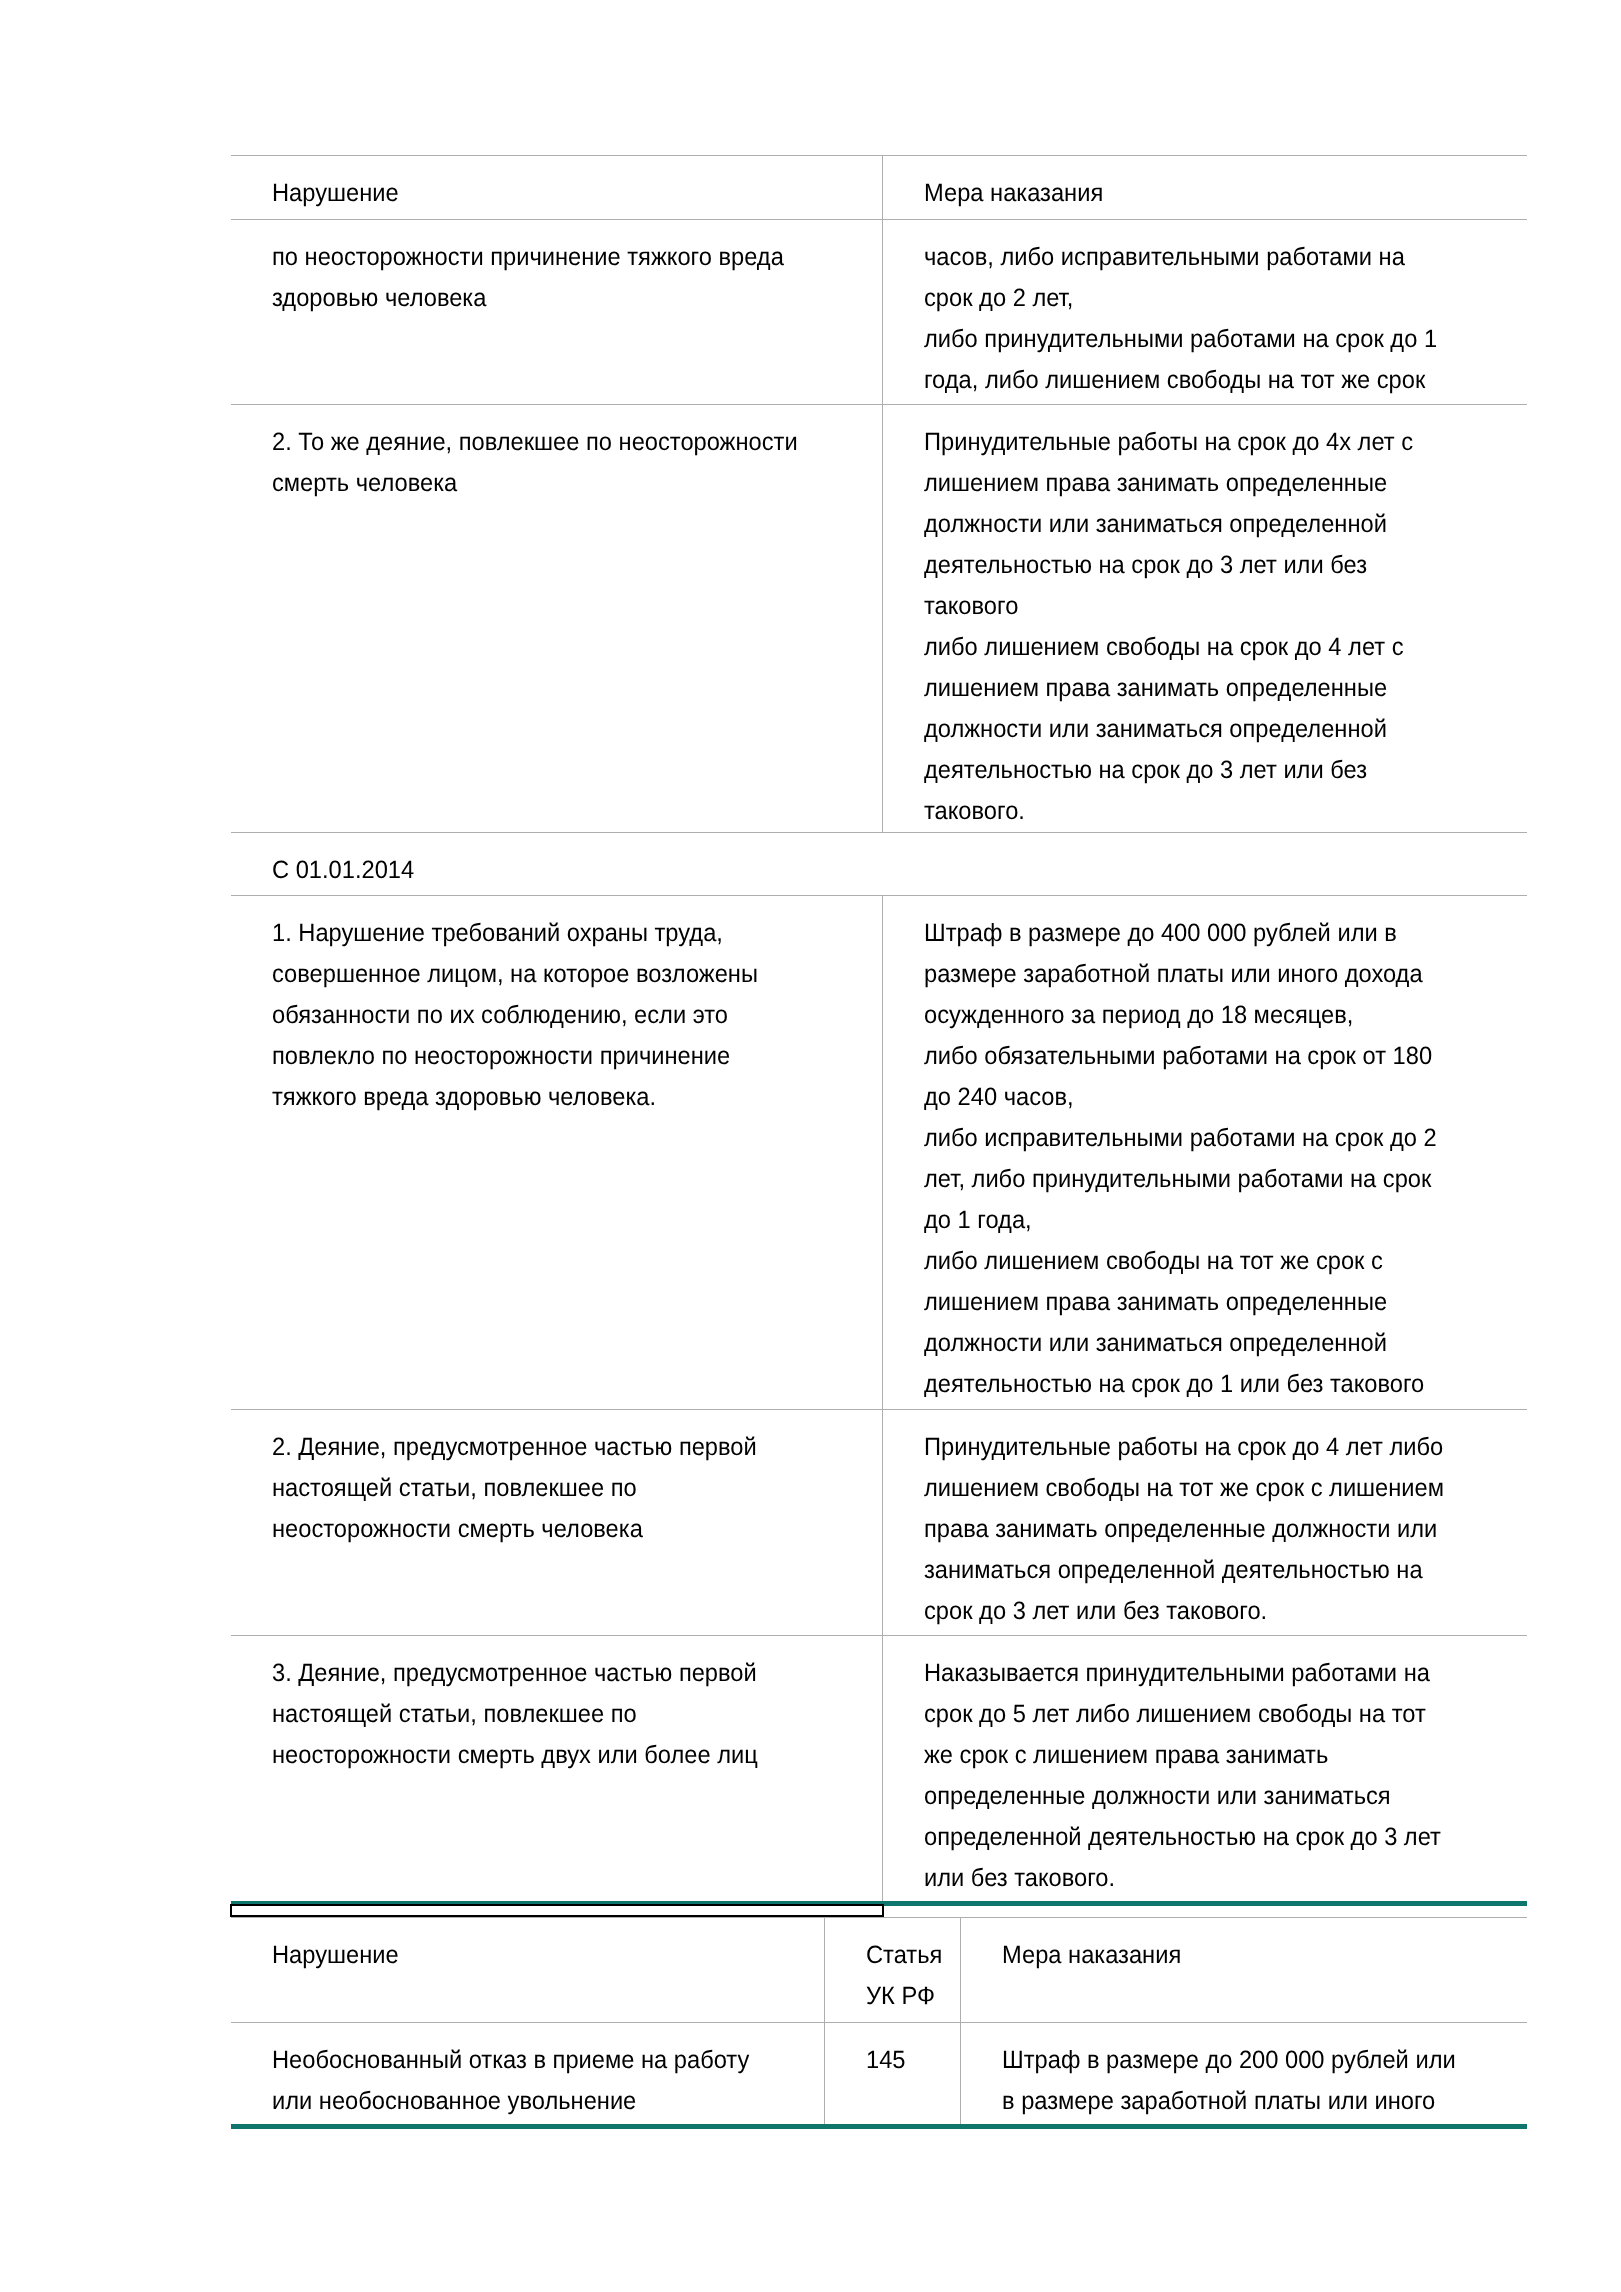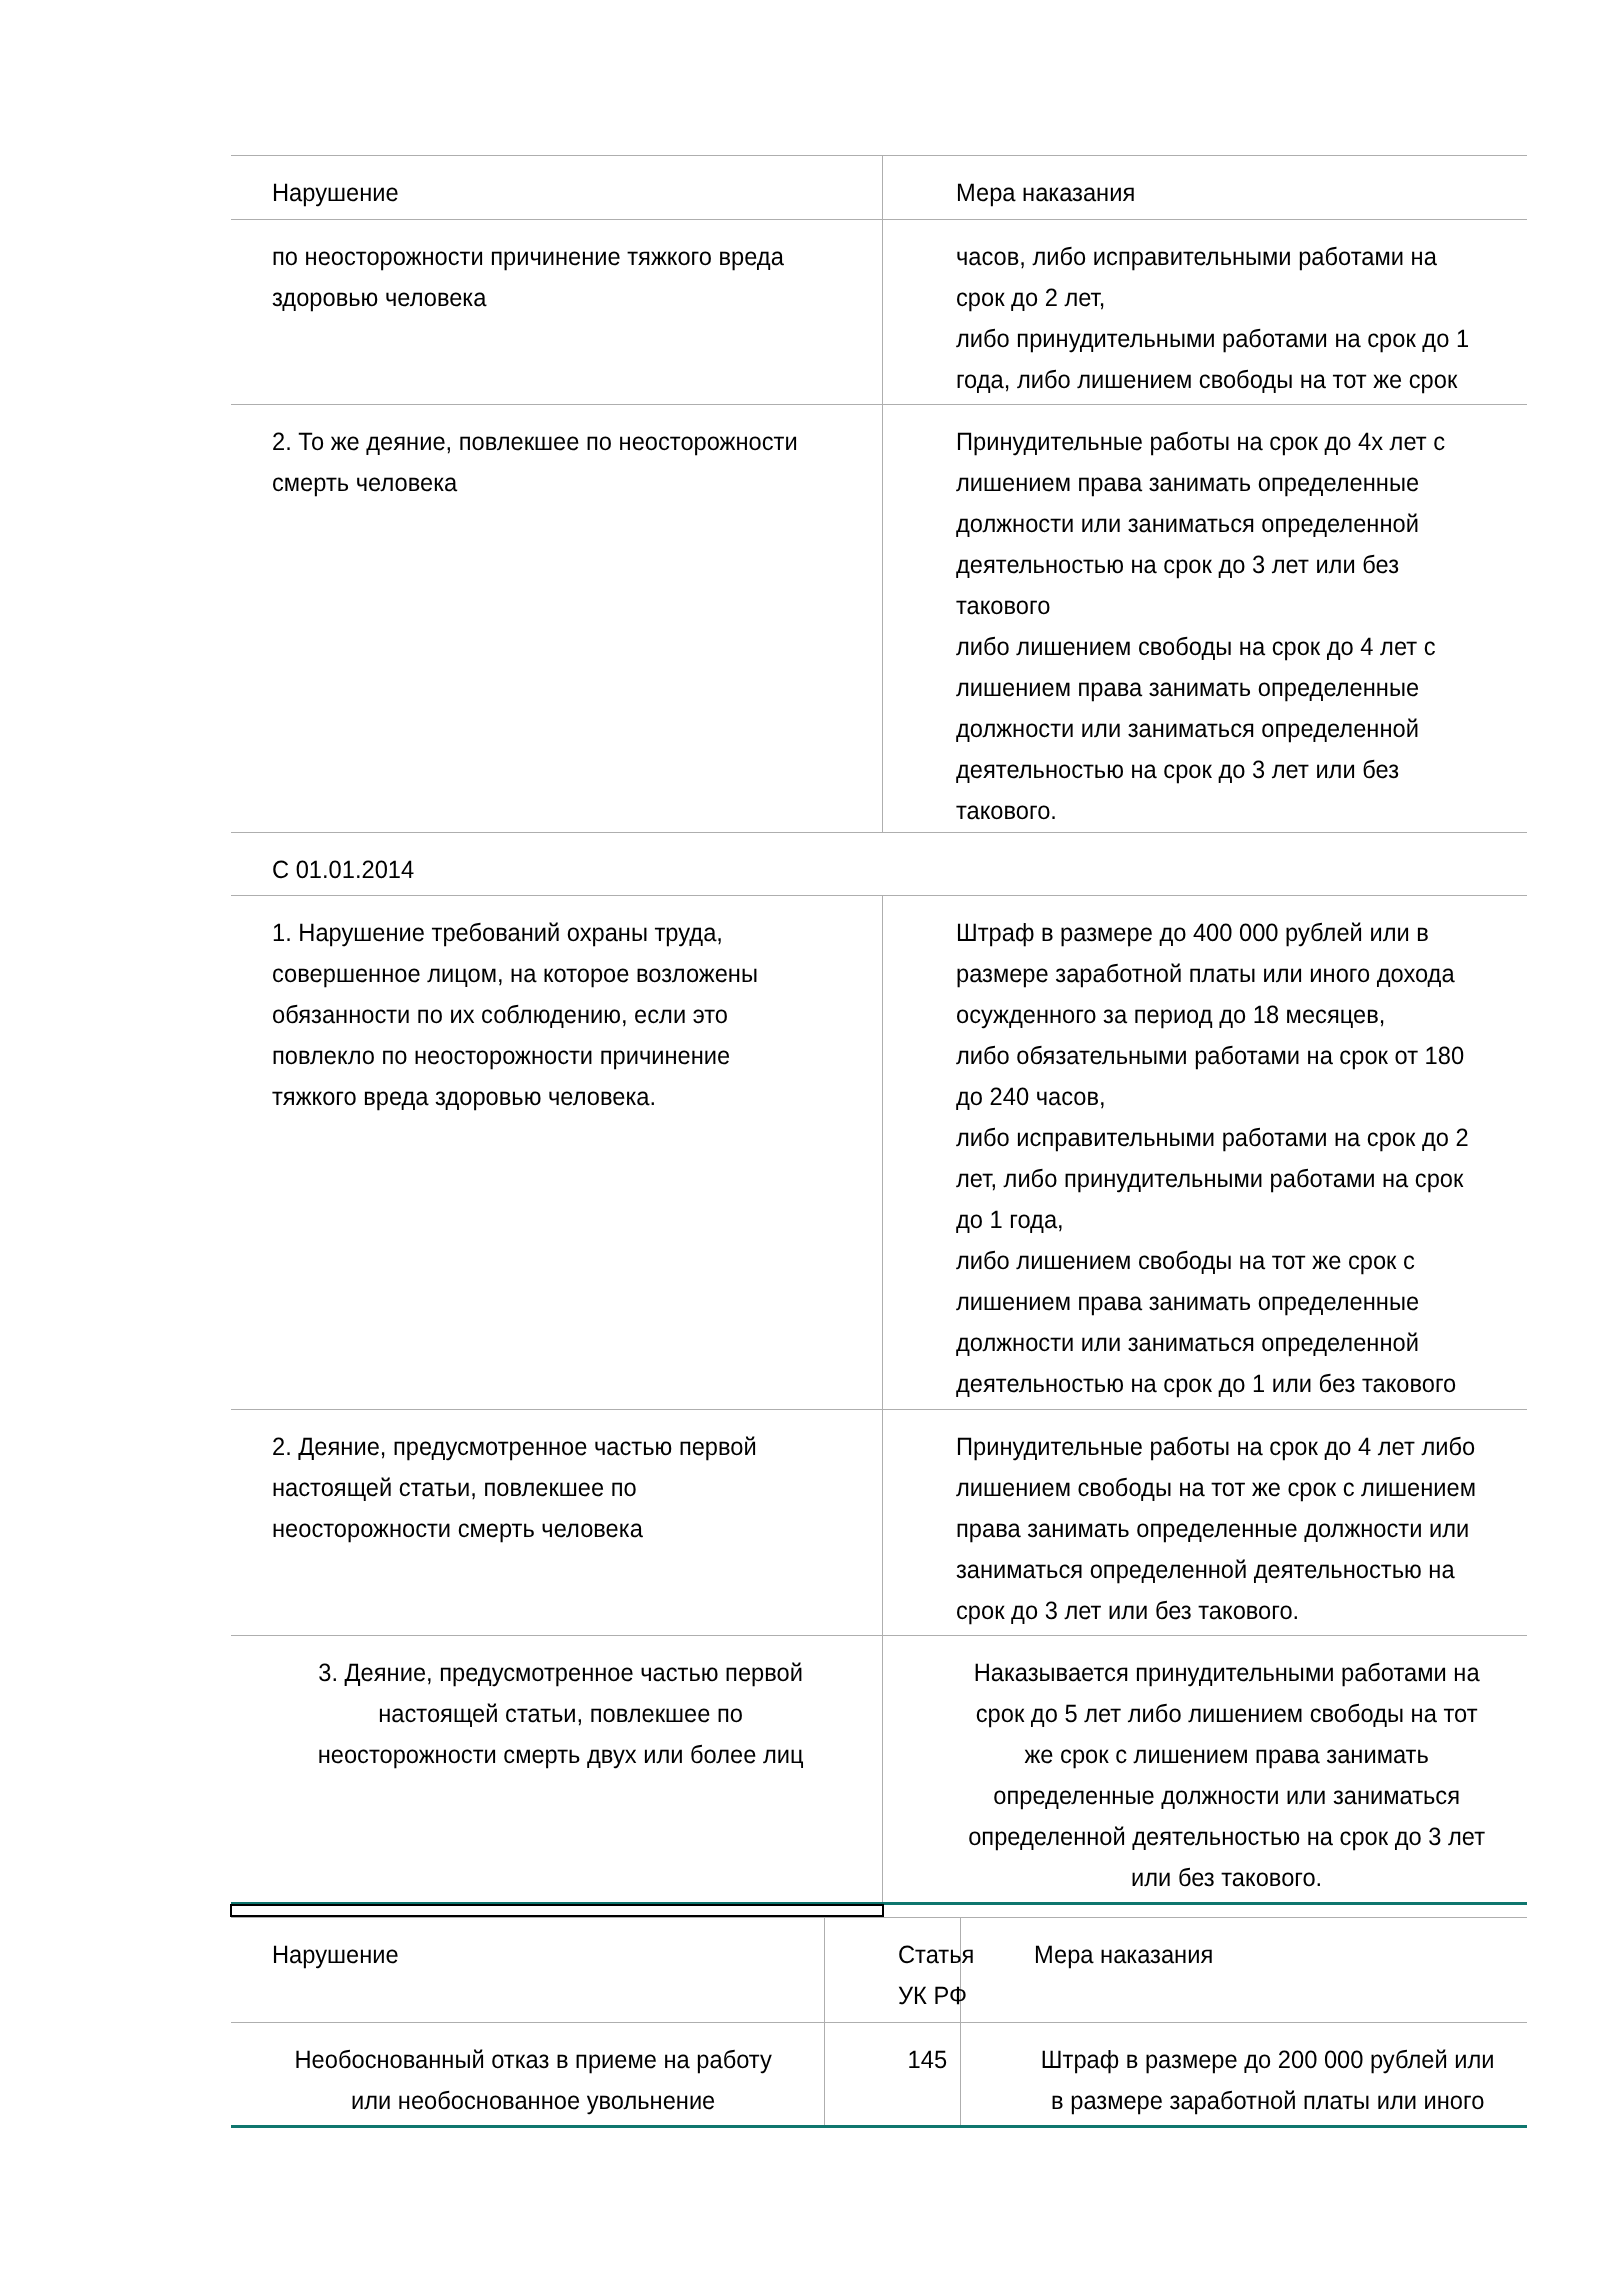--- a/index.html
+++ b/index.html
@@ -3,22 +3,22 @@
 <meta charset="utf-8">
 <style>
   html,body{margin:0;padding:0;background:#ffffff;}
   *{-webkit-font-smoothing:antialiased;text-rendering:geometricPrecision;}
   body{width:1621px;height:2293px;position:relative;
        font-family:"Liberation Sans",sans-serif;color:#000;}
   .page{position:absolute;left:0;top:0;width:1621px;height:2293px;overflow:hidden;background:#fff;}
   table.doc{position:absolute;border-collapse:collapse;table-layout:fixed;border-spacing:0;}
   table.doc td{vertical-align:top;padding:0;margin:0;border:0 none;
                border-top:1px solid #aeaeae;}
-  table.doc tr.last td{border-bottom:3px solid #0f766e;text-align:center;}
-  table.doc td.div{border-left:1px solid #aeaeae;padding-left:32px;}
+  table.doc tr.last td{border-bottom:5px solid #0f766e;}
+  table.doc td.div{border-left:1px solid #aeaeae;}
   .cw{font-size:25px;line-height:41px;padding:17px 0 0 41px;overflow:visible;}
   .cw .ln{white-space:nowrap;transform:scaleX(0.9471);transform-origin:0 50%;}
   .blackbar{position:absolute;border:2px solid #000;background:#fff;}
 </style>
 </head>
 <body>
 
 <div class="page">
 <table class="doc" style="left:231px;top:155px;width:1296px">
 <colgroup>

